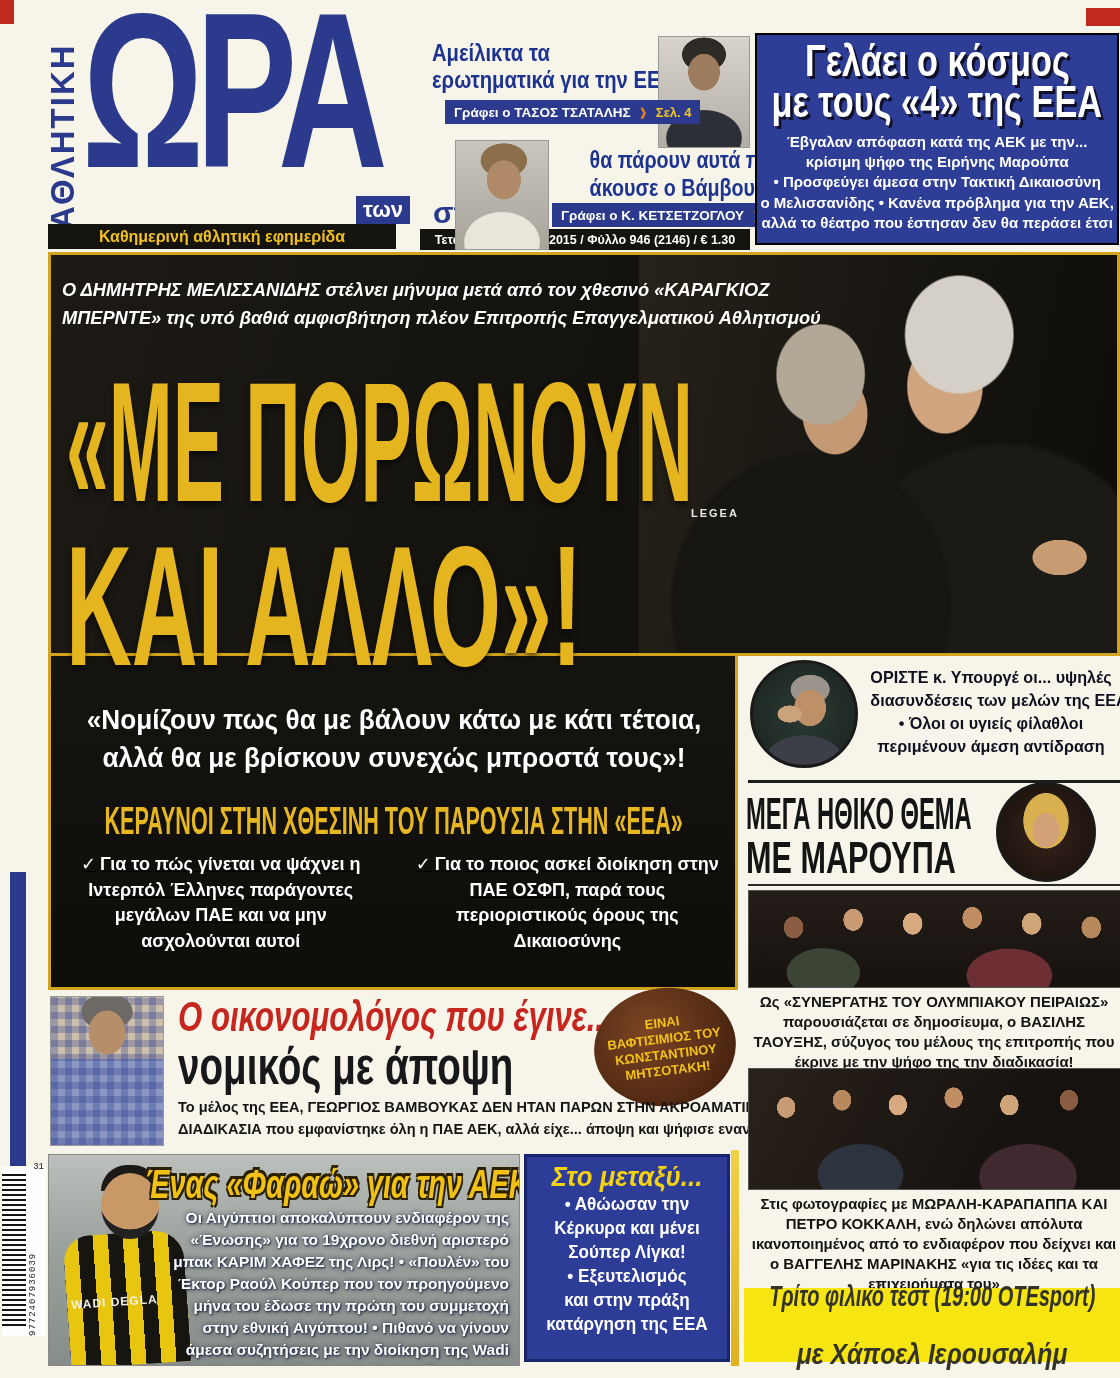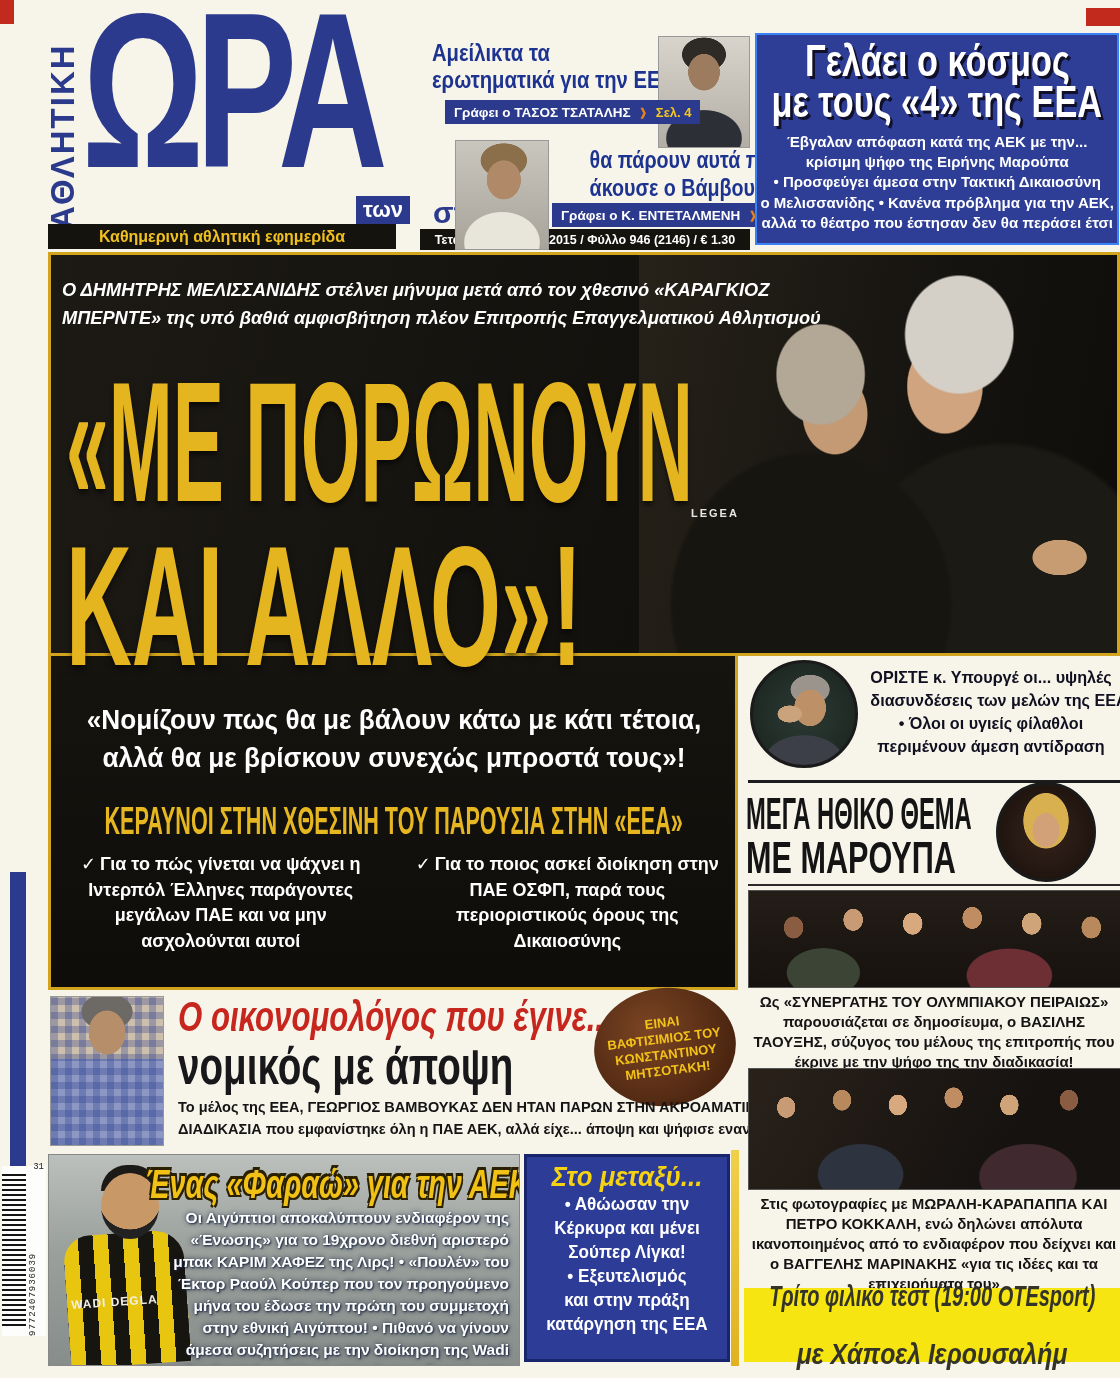--- a/index.html
+++ b/index.html
@@ -42,21 +42,21 @@
   .photo-ketse{left:455px;top:140px;width:92px;height:108px;background:
     radial-gradient(28px 32px at 52% 36%,#b08968 0 60%,rgba(0,0,0,0) 62%),
     radial-gradient(38px 28px at 52% 18%,#8a6f4a 0 60%,rgba(0,0,0,0) 62%),
     radial-gradient(62px 50px at 50% 94%,#e8e6da 0 60%,rgba(0,0,0,0) 62%),
     linear-gradient(180deg,#c9c6be,#a8a49a);}
   .ti2-title{left:555px;top:146px;width:192px;text-align:right;color:#1d3390;font-weight:900;font-size:24px;line-height:1.15;}
   .ti2-title span{display:block;transform:scaleX(0.82);transform-origin:right;white-space:nowrap;}
   .byline2{left:552px;top:203px;}
 
   
-  .tr-box{left:755px;top:33px;width:364px;height:212px;background:#2e3e96;border:2px solid #3b82f6;
+  .tr-box{left:755px;top:33px;width:364px;height:212px;background:#2e3e96;border:2px solid #000000;
     display:flex;flex-direction:column;align-items:center;padding-top:6px;box-sizing:border-box;}
   .tr-h{color:#fff;font-weight:900;font-size:39px;line-height:1.04;text-shadow:3px 3px 0 #10102a;
     transform:scale(0.88,1.12);white-space:nowrap;}
   .tr-sub{margin-top:10px;color:#fff;font-weight:700;font-size:15.5px;line-height:1.3;text-align:center;}
   .tr-sub span{display:block;white-space:nowrap;transform:scaleX(0.97);}
 
   
   .dark-a{left:48px;top:252px;width:1072px;height:404px;background:
     linear-gradient(105deg,#1d1a15 0%,#12110d 55%,#0c0b09 100%);border:3px solid #d2a41d;box-sizing:border-box;}
   .dark-b{left:48px;top:656px;width:690px;height:334px;background:
@@ -73,21 +73,21 @@
   .legea{left:52px;top:252px;color:#e9e7e2;font-weight:700;font-size:11px;letter-spacing:2px;}
   .kicker{left:62px;top:276px;width:660px;color:#fff;font-weight:800;font-size:19px;line-height:1.45;z-index:6;font-style:italic;}
   .kicker span{display:block;white-space:nowrap;transform:scaleX(0.96);transform-origin:left;}
   .main-h{color:#e5b51f;font-weight:900;z-index:6;text-shadow:0 3px 6px rgba(0,0,0,.55);}
   .main-h1{left:66px;top:356px;font-size:120px;line-height:120px;transform:scale(0.64,1.42);transform-origin:left top;}
   .main-h2{left:66px;top:520px;font-size:120px;line-height:120px;transform:scale(0.76,1.42);transform-origin:left top;}
   .quote{left:56px;top:702px;width:676px;text-align:center;color:#fff;font-weight:900;font-size:27px;line-height:1.4;z-index:6;}
   .quote span{display:block;white-space:nowrap;transform:scaleX(0.97);transform-origin:center;}
   .banner{left:56px;top:804px;width:676px;display:flex;justify-content:center;z-index:6;}
   .banner span{color:#e7b722;font-weight:900;font-size:30px;white-space:nowrap;transform:scale(0.72,1.3);}
-  .bullets{left:58px;top:852px;width:672px;display:flex;gap:21px;z-index:6;}
+  .bullets{left:58px;top:852px;width:672px;display:flex;gap:21px;z-index:6;text-decoration:underline;}
   .bullet{flex:1;text-align:center;color:#fff;font-weight:800;font-size:18px;line-height:1.42;}
   .bullet .ck{color:#fff;margin-right:4px;}
 
   
   .photo-econ{left:50px;top:996px;width:112px;height:148px;background:
     radial-gradient(30px 36px at 50% 24%,#b78e6a 0 60%,rgba(0,0,0,0) 62%),
     radial-gradient(42px 30px at 50% 10%,#6d6a66 0 60%,rgba(0,0,0,0) 62%),
     repeating-linear-gradient(90deg,rgba(40,60,140,.30) 0 7px,rgba(255,255,255,0) 7px 14px),
     repeating-linear-gradient(0deg,rgba(40,60,140,.30) 0 7px,rgba(255,255,255,0) 7px 14px),
     linear-gradient(180deg,#cdbfae 0 42%,#8d97c4 42% 100%);}
@@ -211,21 +211,21 @@
     <span class="marker">❱</span>
     <span class="pg">Σελ. 4</span>
   </div>
 
   <div class="abs photo photo-ketse"></div>
   <div class="abs ti2-title">
     <span>θα πάρουν αυτά που...</span>
     <span>άκουσε ο Βάμβουκας</span>
   </div>
   <div class="abs byline-bar byline2">
-    <span class="by">Γράφει ο Κ. ΕΝΤΕΤΑΛΜΕΝΗ</span>
+    <span class="by">Γράφει ο Κ. ΚΕΤΣΕΤΖΟΓΛΟΥ</span>
     <span class="marker">❱</span>
     <span class="pg">Σελ. 6</span>
   </div>
 
   <div class="abs tr-box">
     <div class="tr-h">Γελάει ο κόσμος</div>
     <div class="tr-h">με τους «4» της ΕΕΑ</div>
     <div class="tr-sub">
       <span>Έβγαλαν απόφαση κατά της ΑΕΚ με την...</span>
       <span>κρίσιμη ψήφο της Ειρήνης Μαρούπα</span>

